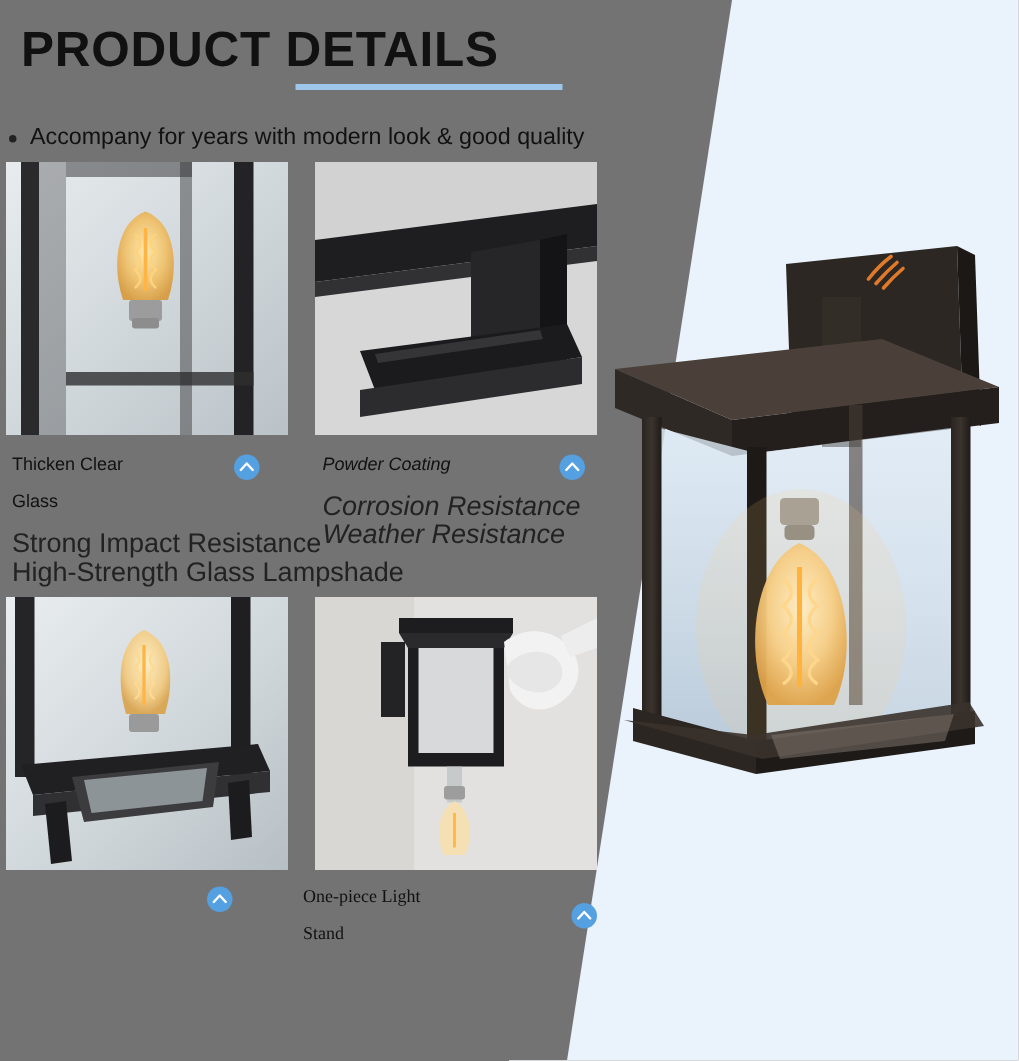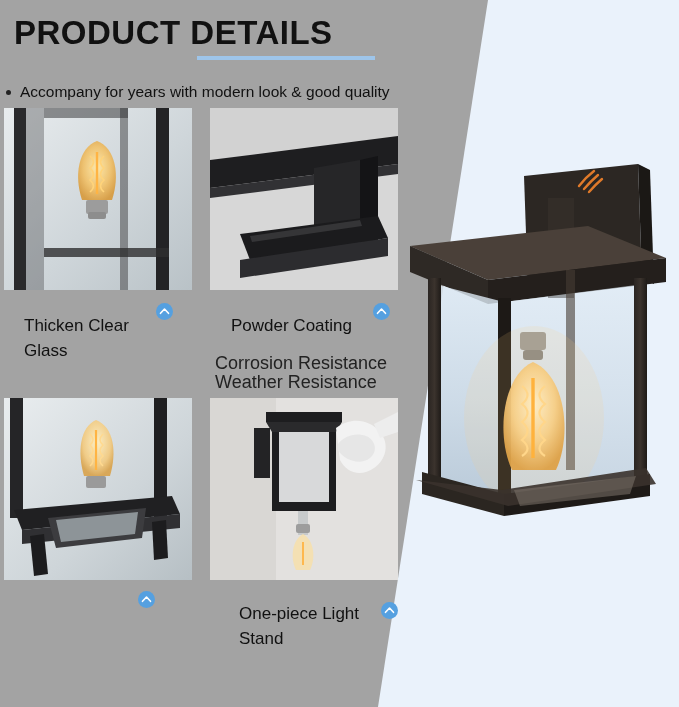--- a/index.html
+++ b/index.html
@@ -12,21 +12,21 @@
     background: #ffffff;
     font-family: "Liberation Sans", sans-serif;
     overflow: hidden;
     position: relative;
   }
   #page {
     position: relative;
     width: 679px;
     height: 707px;
     overflow: hidden;
-    background: #a3a3a3;
+    background: #737373;
   }
   
   .blue-panel {
     position: absolute;
     top: 0;
     left: 0;
     width: 679px;
     height: 707px;
     background: #eaf2fb;
     clip-path: polygon(488px 0px, 679px 0px, 679px 707px, 378px 707px);
@@ -99,38 +99,38 @@
   .ph-tr { left: 210px; top: 108px; width: 188px; height: 182px; }
   .ph-bl { left: 4px;   top: 398px; width: 188px; height: 182px; }
   .ph-br { left: 210px; top: 398px; width: 188px; height: 182px; }
 
   
   .caption {
     position: absolute;
     z-index: 3;
   }
   .cap-head {
-    font-size: 17px;
+    font-size: 12px;
     color: #111;
     line-height: 25px;
-    margin: 16px;
+    margin: 0;
     white-space: pre-line;
     max-width: 175px;
   }
   .cap-sub {
     font-size: 18px;
     color: #222;
     line-height: 19px;
     margin: 6px 0 0 0;
     white-space: pre-line;
   }
   .cap-tl { left: 8px;   top: 297px; }
-  .cap-tr { left: 215px; top: 297px; }
+  .cap-tr { left: 215px; top: 297px; font-style: italic; }
   .cap-bl { left: 8px;   top: 585px; }
-  .cap-br { left: 223px; top: 585px; }
+  .cap-br { left: 202px; top: 585px; font-family: Liberation Serif, serif; }
 
   
   .chev {
     position: absolute;
     width: 17px;
     height: 17px;
     border-radius: 50%;
     background: #55a0e0;
     z-index: 4;
     display: flex;
@@ -301,20 +301,22 @@
         <path d="M126 30 C142 18 160 22 170 34 C180 46 176 62 164 70 C150 80 136 74 130 62 Z" fill="#f2f2f2"></path>
         <path d="M128 46 C134 38 146 34 156 38 C166 42 168 54 160 60 C150 68 134 62 128 52 Z" fill="#e6e6e6"></path>
         <path d="M164 26 L188 14 L188 34 L170 40 Z" fill="#ededed"></path>
       </g>
     </svg>
   </div>
 
   <div class="caption cap-tl">
     <p class="cap-head">Thicken Clear
 Glass</p>
+    <p class="cap-sub">Strong Impact Resistance
+High-Strength Glass Lampshade</p>
   </div>
 
   <div class="caption cap-tr">
     <p class="cap-head">Powder Coating</p>
     <p class="cap-sub">Corrosion Resistance
 Weather Resistance</p>
   </div>
 
   <div class="caption cap-bl">
   </div>

